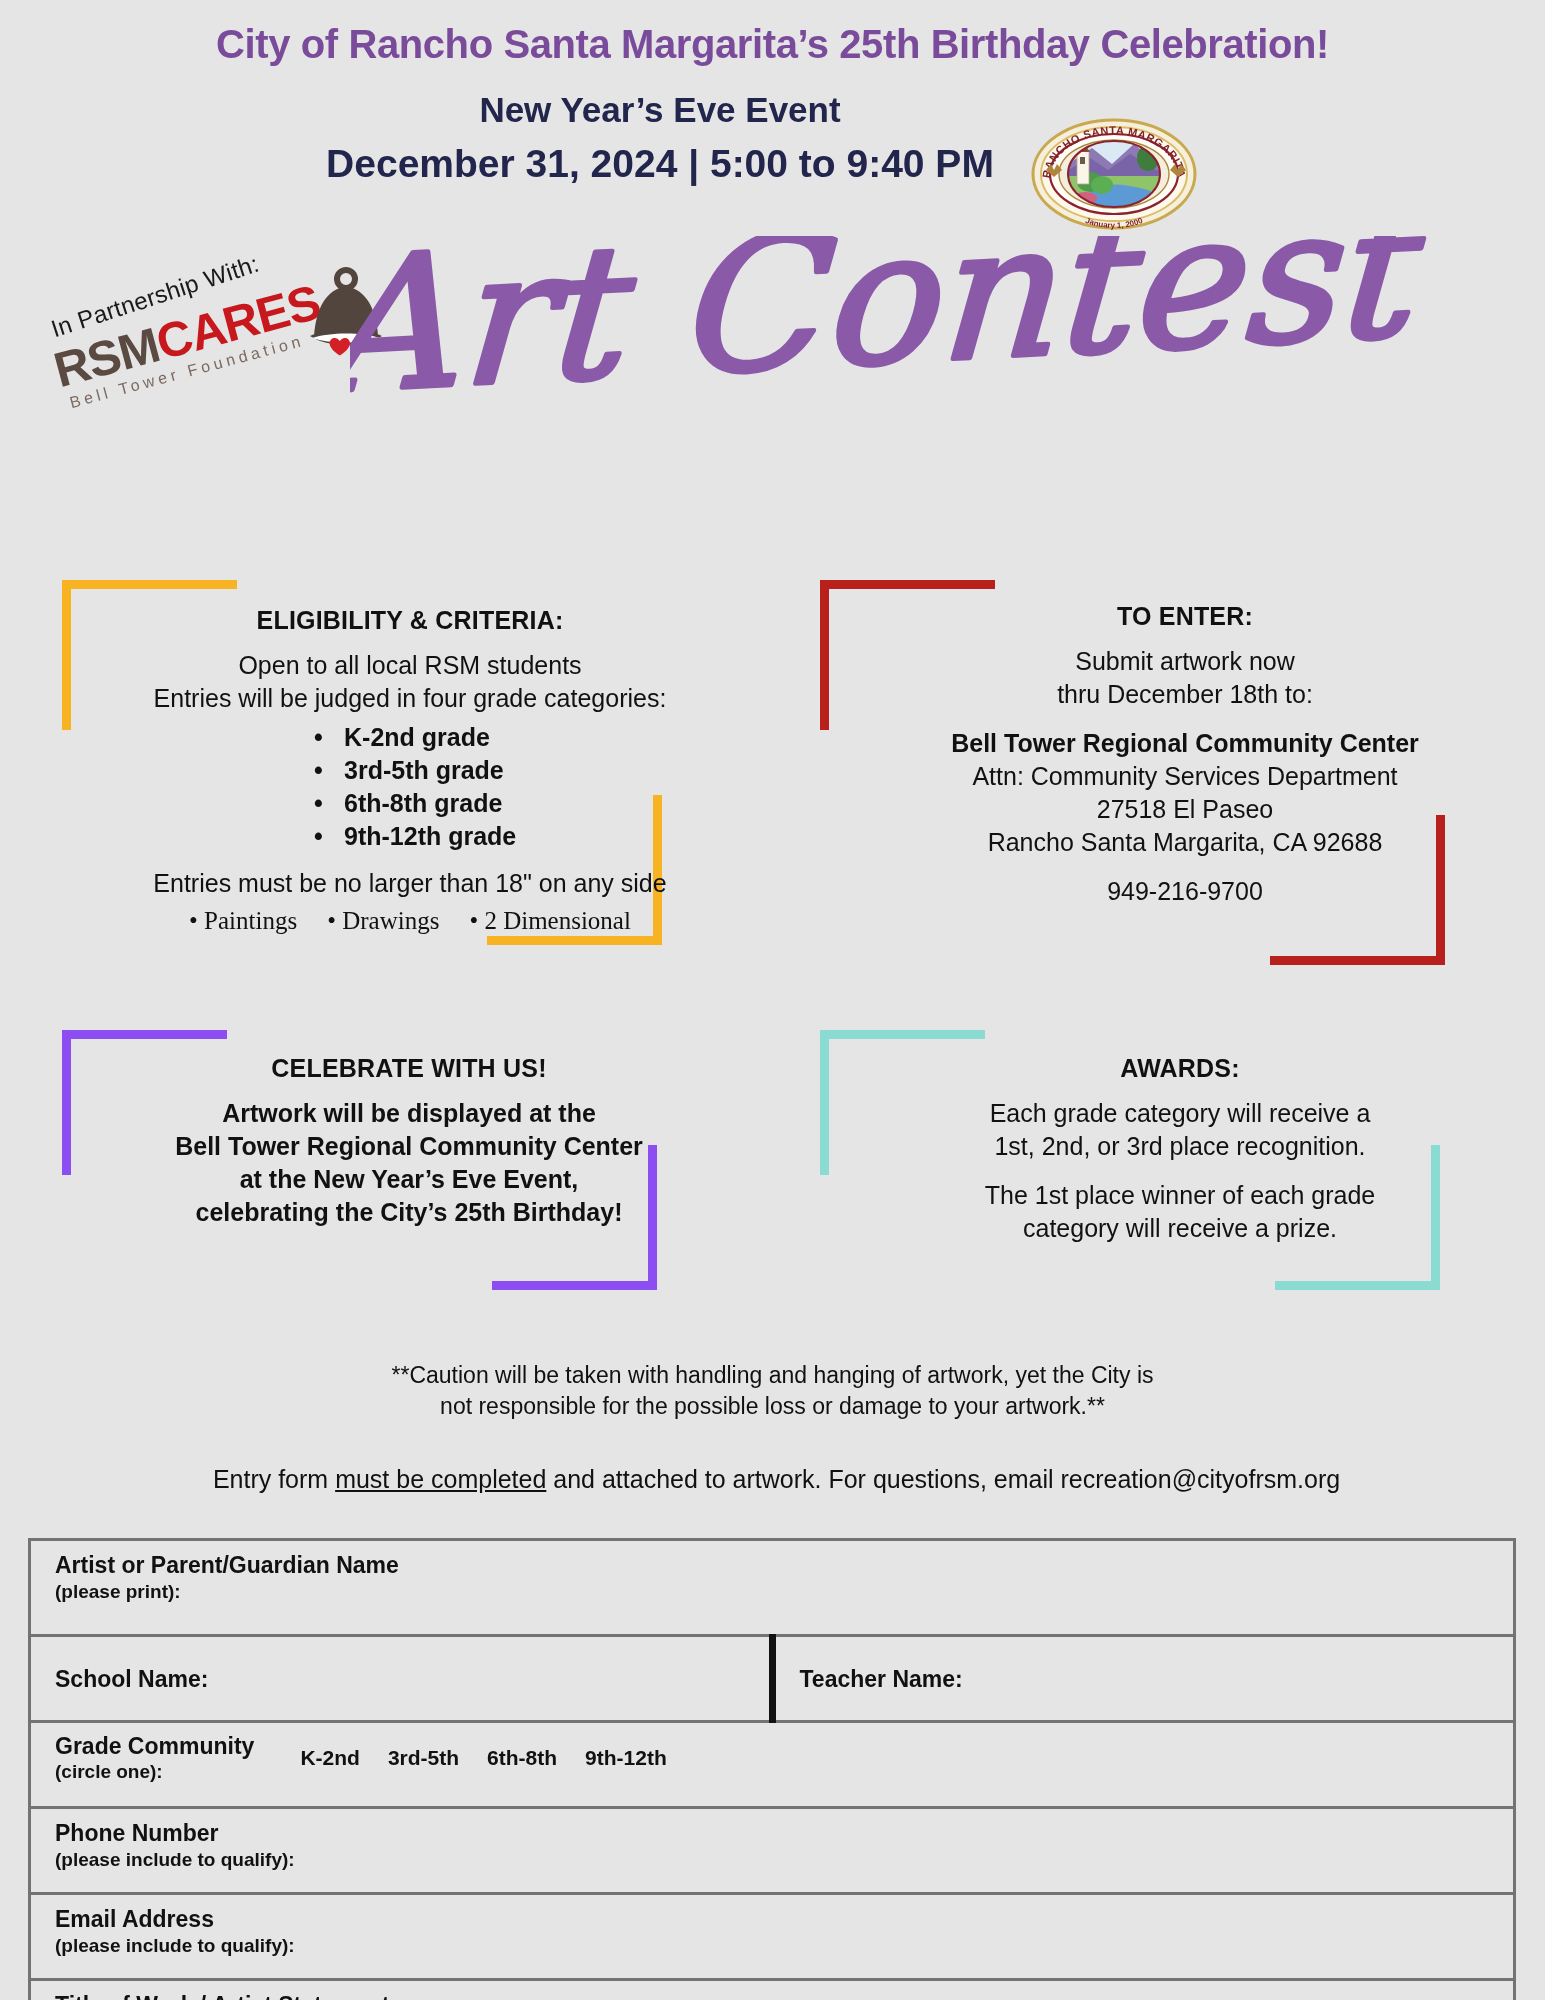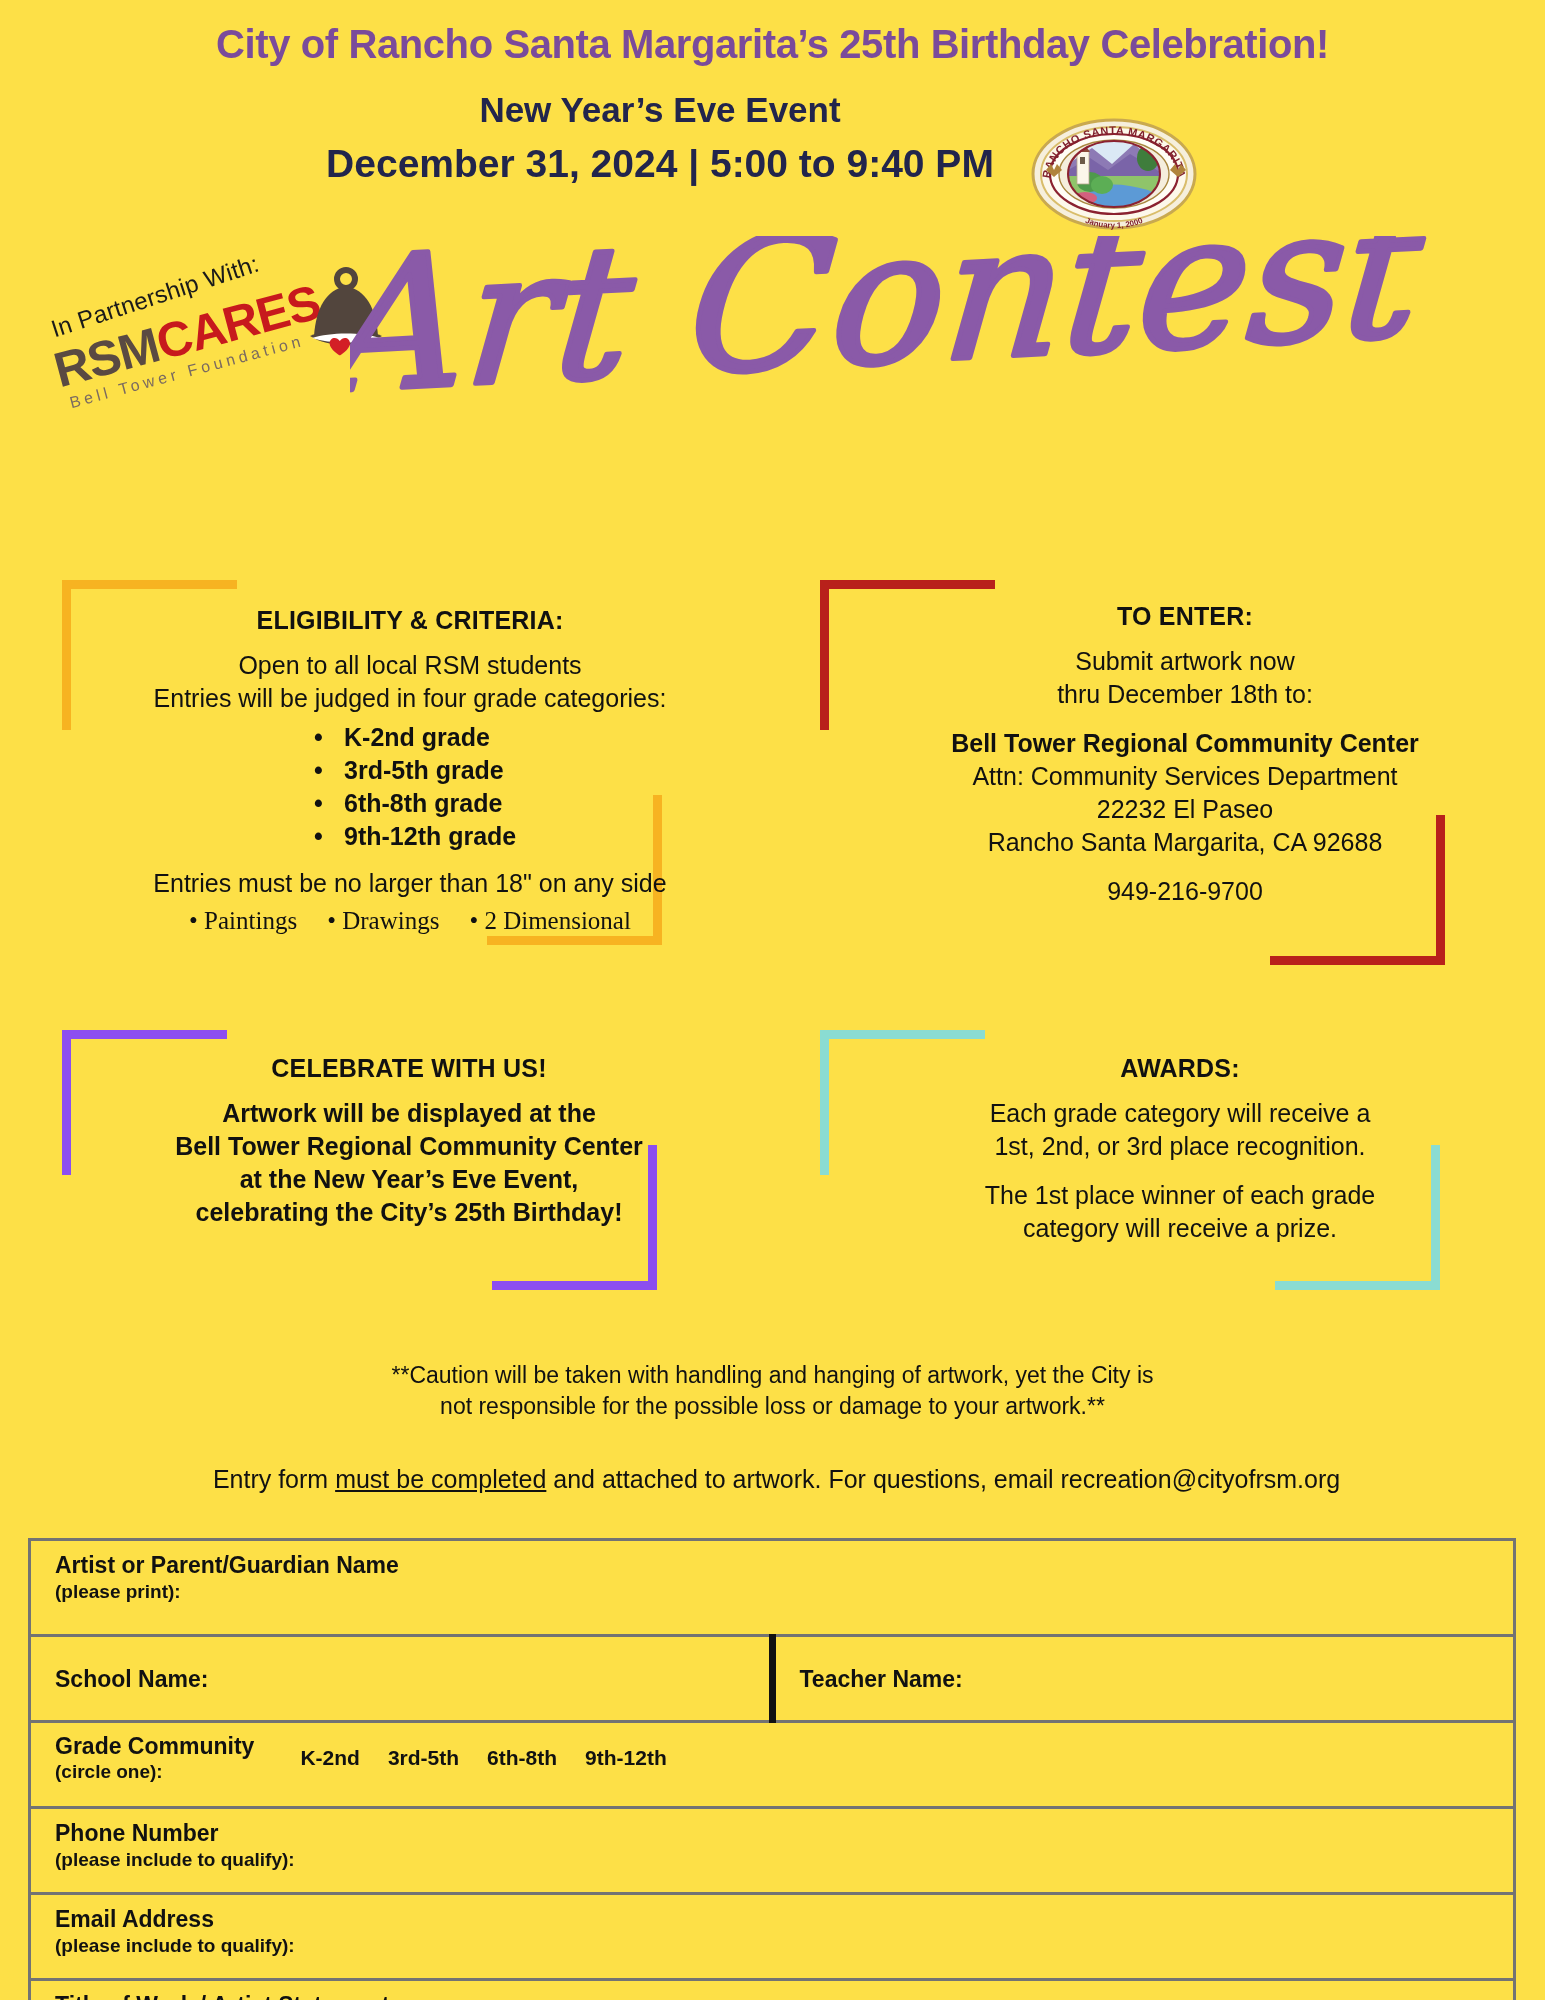--- a/index.html
+++ b/index.html
@@ -2,21 +2,21 @@
 <html><head>
 <meta charset="utf-8">
 <style>
   * { box-sizing: border-box; margin: 0; padding: 0; }
   html, body {
     width: 1545px; height: 2000px;
     background: #ffffff;
     font-family: "Liberation Sans", sans-serif;
     overflow: hidden;
   }
-  .page { position: relative; width: 1545px; height: 2000px; background:#fde047; }
+  .page { position: relative; width: 1545px; height: 2000px; background:#e5e5e5; }
 
   
   .hdr-title {
     position: absolute; left: 0; top: 22px; width: 1545px;
     text-align: center;
     font-size: 40px; font-weight: bold; letter-spacing: -0.4px;
     color: #7a4b9b;
   }
   .hdr-sub1 {
     position: absolute; left: 0; top: 90px; width: 1320px;
@@ -248,21 +248,21 @@
   <div class="box" style="left:820px; top:580px; width:640px; height:240px;">
     <div class="corner-tl" style="border-color:#b8211b; width:175px; height:150px;"></div>
     <div class="corner-br" style="border-color:#b8211b; width:175px; height:150px; right:15px; bottom:-145px;"></div>
     <div class="box-body" style="padding:20px 10px 0 100px;">
       <div class="box-title">TO ENTER:</div>
       <div class="box-line">Submit artwork now</div>
       <div class="box-line">thru December 18th to:</div>
       <div class="gap"></div>
       <div class="box-line-b">Bell Tower Regional Community Center</div>
       <div class="box-line">Attn: Community Services Department</div>
-      <div class="box-line">22232 El Paseo</div>
+      <div class="box-line">27518 El Paseo</div>
       <div class="box-line">Rancho Santa Margarita, CA 92688</div>
       <div class="gap"></div>
       <div class="box-line">949-216-9700</div>
     </div>
   </div>
 
   <div class="box" style="left:62px; top:1030px; width:680px; height:200px;">
     <div class="corner-tl" style="border-color:#8c4ef0; width:165px; height:145px;"></div>
     <div class="corner-br" style="border-color:#8c4ef0; width:165px; height:145px; right:85px; bottom:-60px;"></div>
     <div class="box-body" style="padding:22px 14px 0 28px;">

